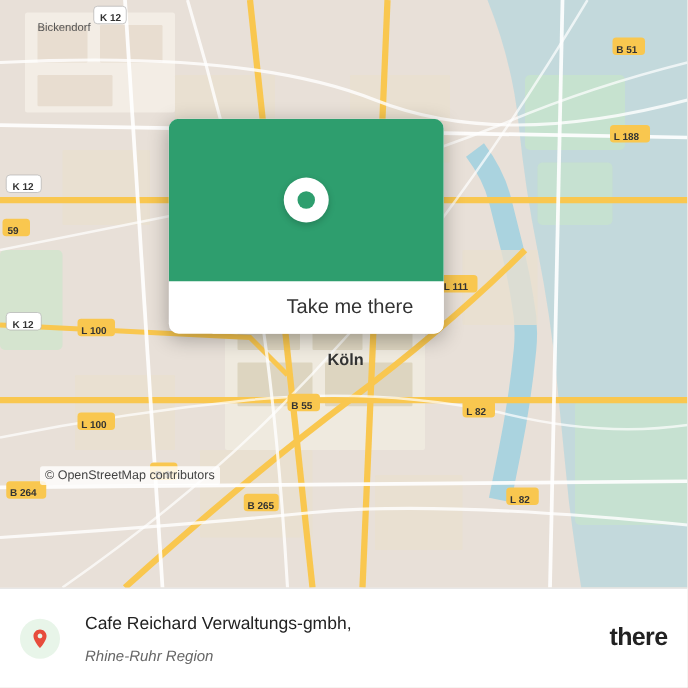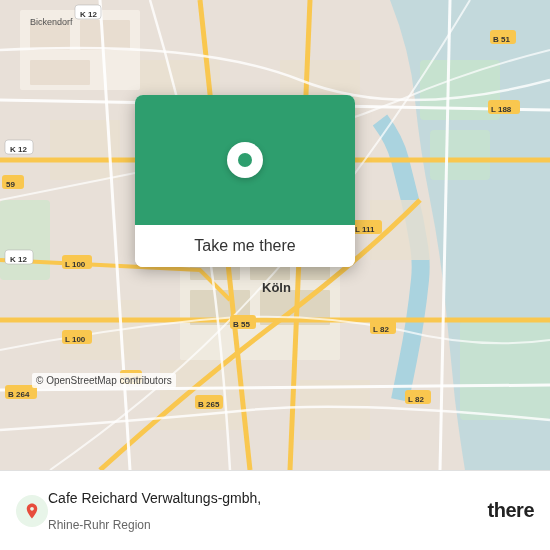--- a/index.html
+++ b/index.html
@@ -74,31 +74,32 @@
       justify-content: center;
       padding: 12px 16px;
       background: white;
       border: none;
       width: 100%;
       cursor: pointer;
       font-size: 16px;
       font-weight: 500;
       color: #333;
       gap: 0;
+      margin-left: 35px;
     }
 
     
     #bottom-bar {
       width: 550px;
       height: 80px;
       background: white;
       display: flex;
       align-items: center;
       padding: 0 16px;
-      gap: 0;
+      gap: 20px;
       border-top: 1px solid #e0e0e0;
     }
 
     #location-icon-circle {
       width: 32px;
       height: 32px;
       background: #e8f5e9;
       border-radius: 50%;
       display: flex;
       align-items: center;
@@ -113,20 +114,21 @@
     #place-name {
       font-size: 14px;
       font-weight: 500;
       color: #222;
     }
 
     #place-region {
       font-size: 12px;
       color: #666;
       margin-top: 12px;
+      font-style: italic;
     }
 
     #moovit-logo {
       display: flex;
       align-items: center;
       gap: 4px;
       flex-shrink: 0;
     }
 
     #moovit-text {

